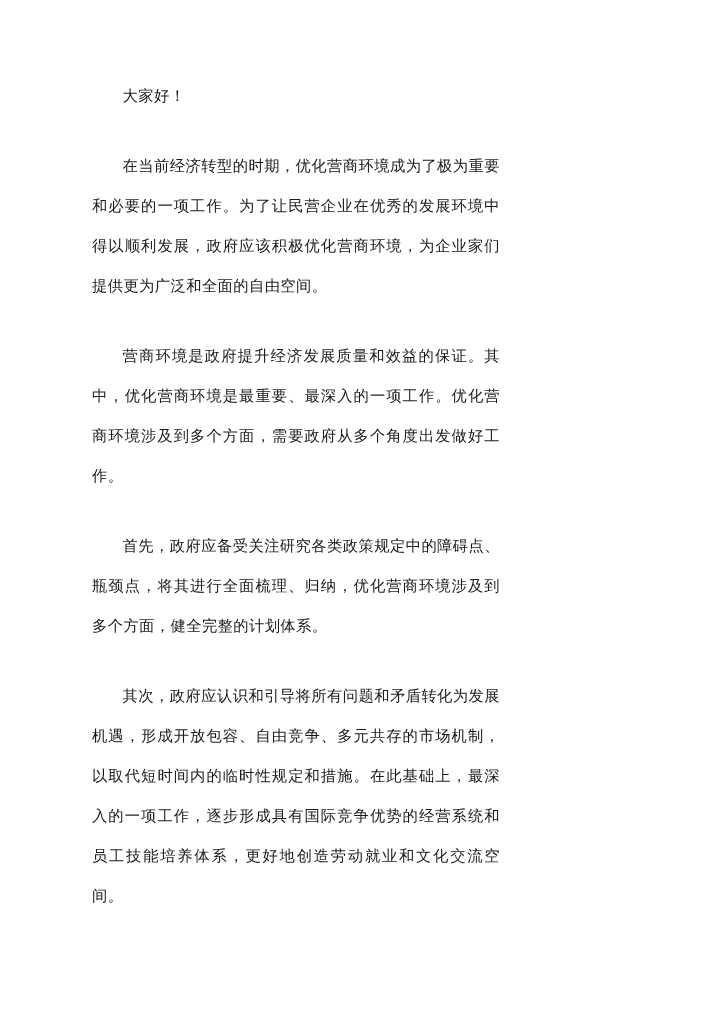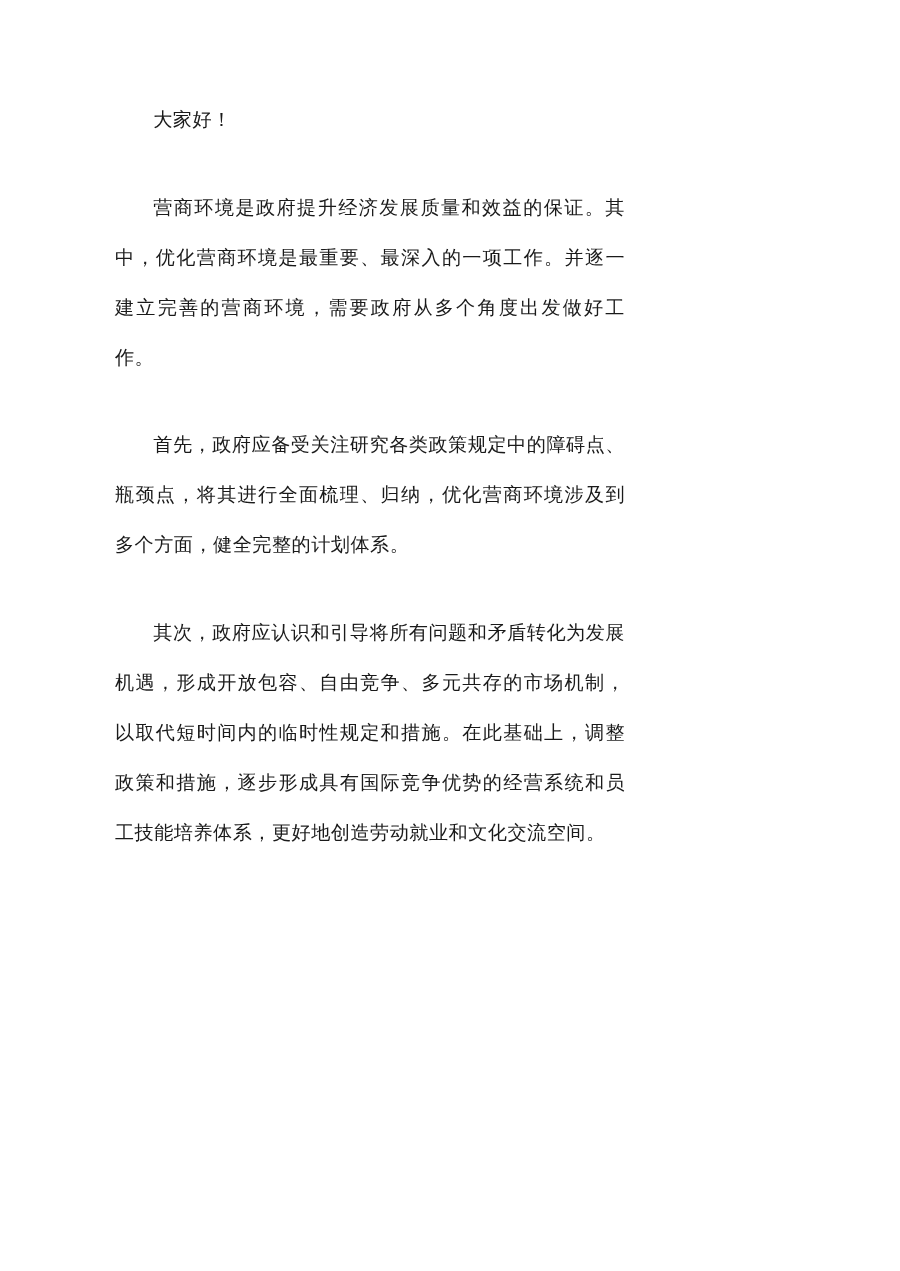--- a/index.html
+++ b/index.html
@@ -44,17 +44,18 @@
     height: 4px;
   }
 </style>
 </head>
 <body>
 
 <div class="page">
   <div class="spacer-top"></div>
   <div class="doc-body">
     <p class="para first">大家好！</p>
-    <p class="para">营商环境是政府提升经济发展质量和效益的保证。其中，优化营商环境是最重要、最深入的一项工作。并逐一建立完善的营商环境，需要政府从多个角度出发做好工作。</p>
+    <p class="para">在当前经济转型的时期，优化营商环境成为了极为重要和必要的一项工作。为了让民营企业在优秀的发展环境中得以顺利发展，政府应该积极优化营商环境，为企业家们提供更为广泛和全面的自由空间。</p>
+    <p class="para">营商环境是政府提升经济发展质量和效益的保证。其中，优化营商环境是最重要、最深入的一项工作。优化营商环境涉及到多个方面，需要政府从多个角度出发做好工作。</p>
     <p class="para">首先，政府应备受关注研究各类政策规定中的障碍点、瓶颈点，将其进行全面梳理、归纳，优化营商环境涉及到多个方面，健全完整的计划体系。</p>
-    <p class="para">其次，政府应认识和引导将所有问题和矛盾转化为发展机遇，形成开放包容、自由竞争、多元共存的市场机制，以取代短时间内的临时性规定和措施。在此基础上，调整政策和措施，逐步形成具有国际竞争优势的经营系统和员工技能培养体系，更好地创造劳动就业和文化交流空间。</p>
+    <p class="para">其次，政府应认识和引导将所有问题和矛盾转化为发展机遇，形成开放包容、自由竞争、多元共存的市场机制，以取代短时间内的临时性规定和措施。在此基础上，最深入的一项工作，逐步形成具有国际竞争优势的经营系统和员工技能培养体系，更好地创造劳动就业和文化交流空间。</p>
   </div>
 </div>
 
 </body></html>

